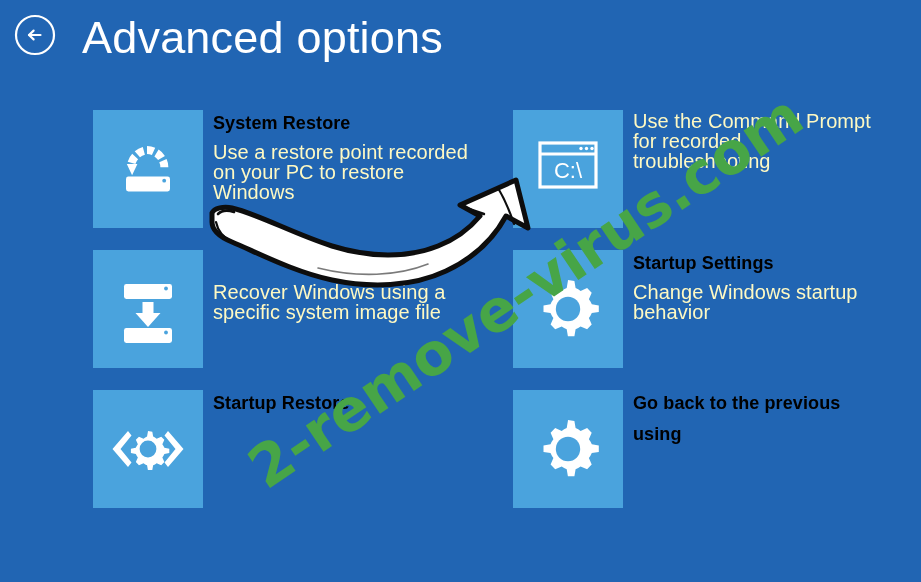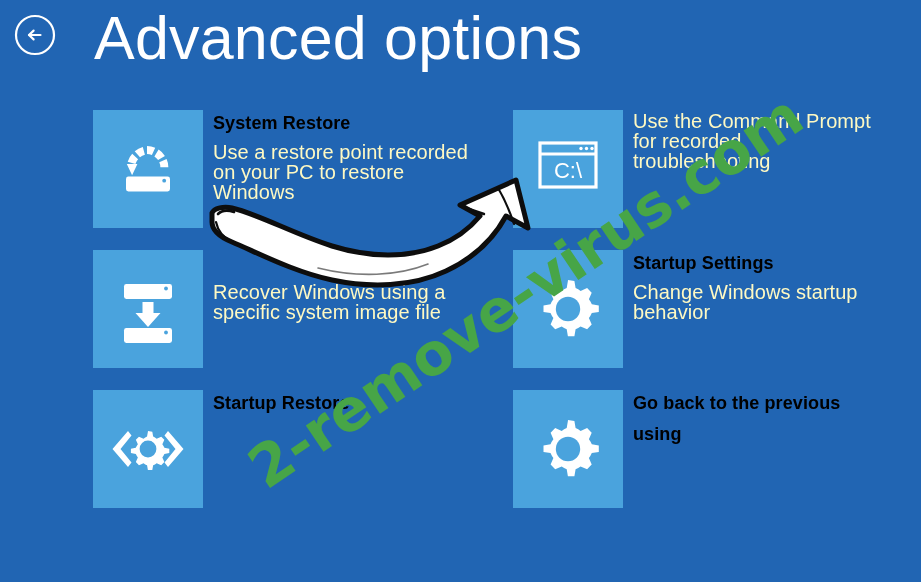--- a/index.html
+++ b/index.html
@@ -33,23 +33,23 @@
   #back-button {
     position: absolute;
     left: 14px;
     top: 14px;
     width: 42px;
     height: 42px;
     cursor: pointer;
   }
   #page-title {
     position: absolute;
-    left: 94px;
+    left: 82px;
     top: 5px;
-    font-size: 61px;
+    font-size: 45px;
     font-weight: 300;
     color: #ffffff;
     letter-spacing: 0.2px;
     white-space: nowrap;
     line-height: 66px;
   }
 
   
   #grid {
     position: absolute;

